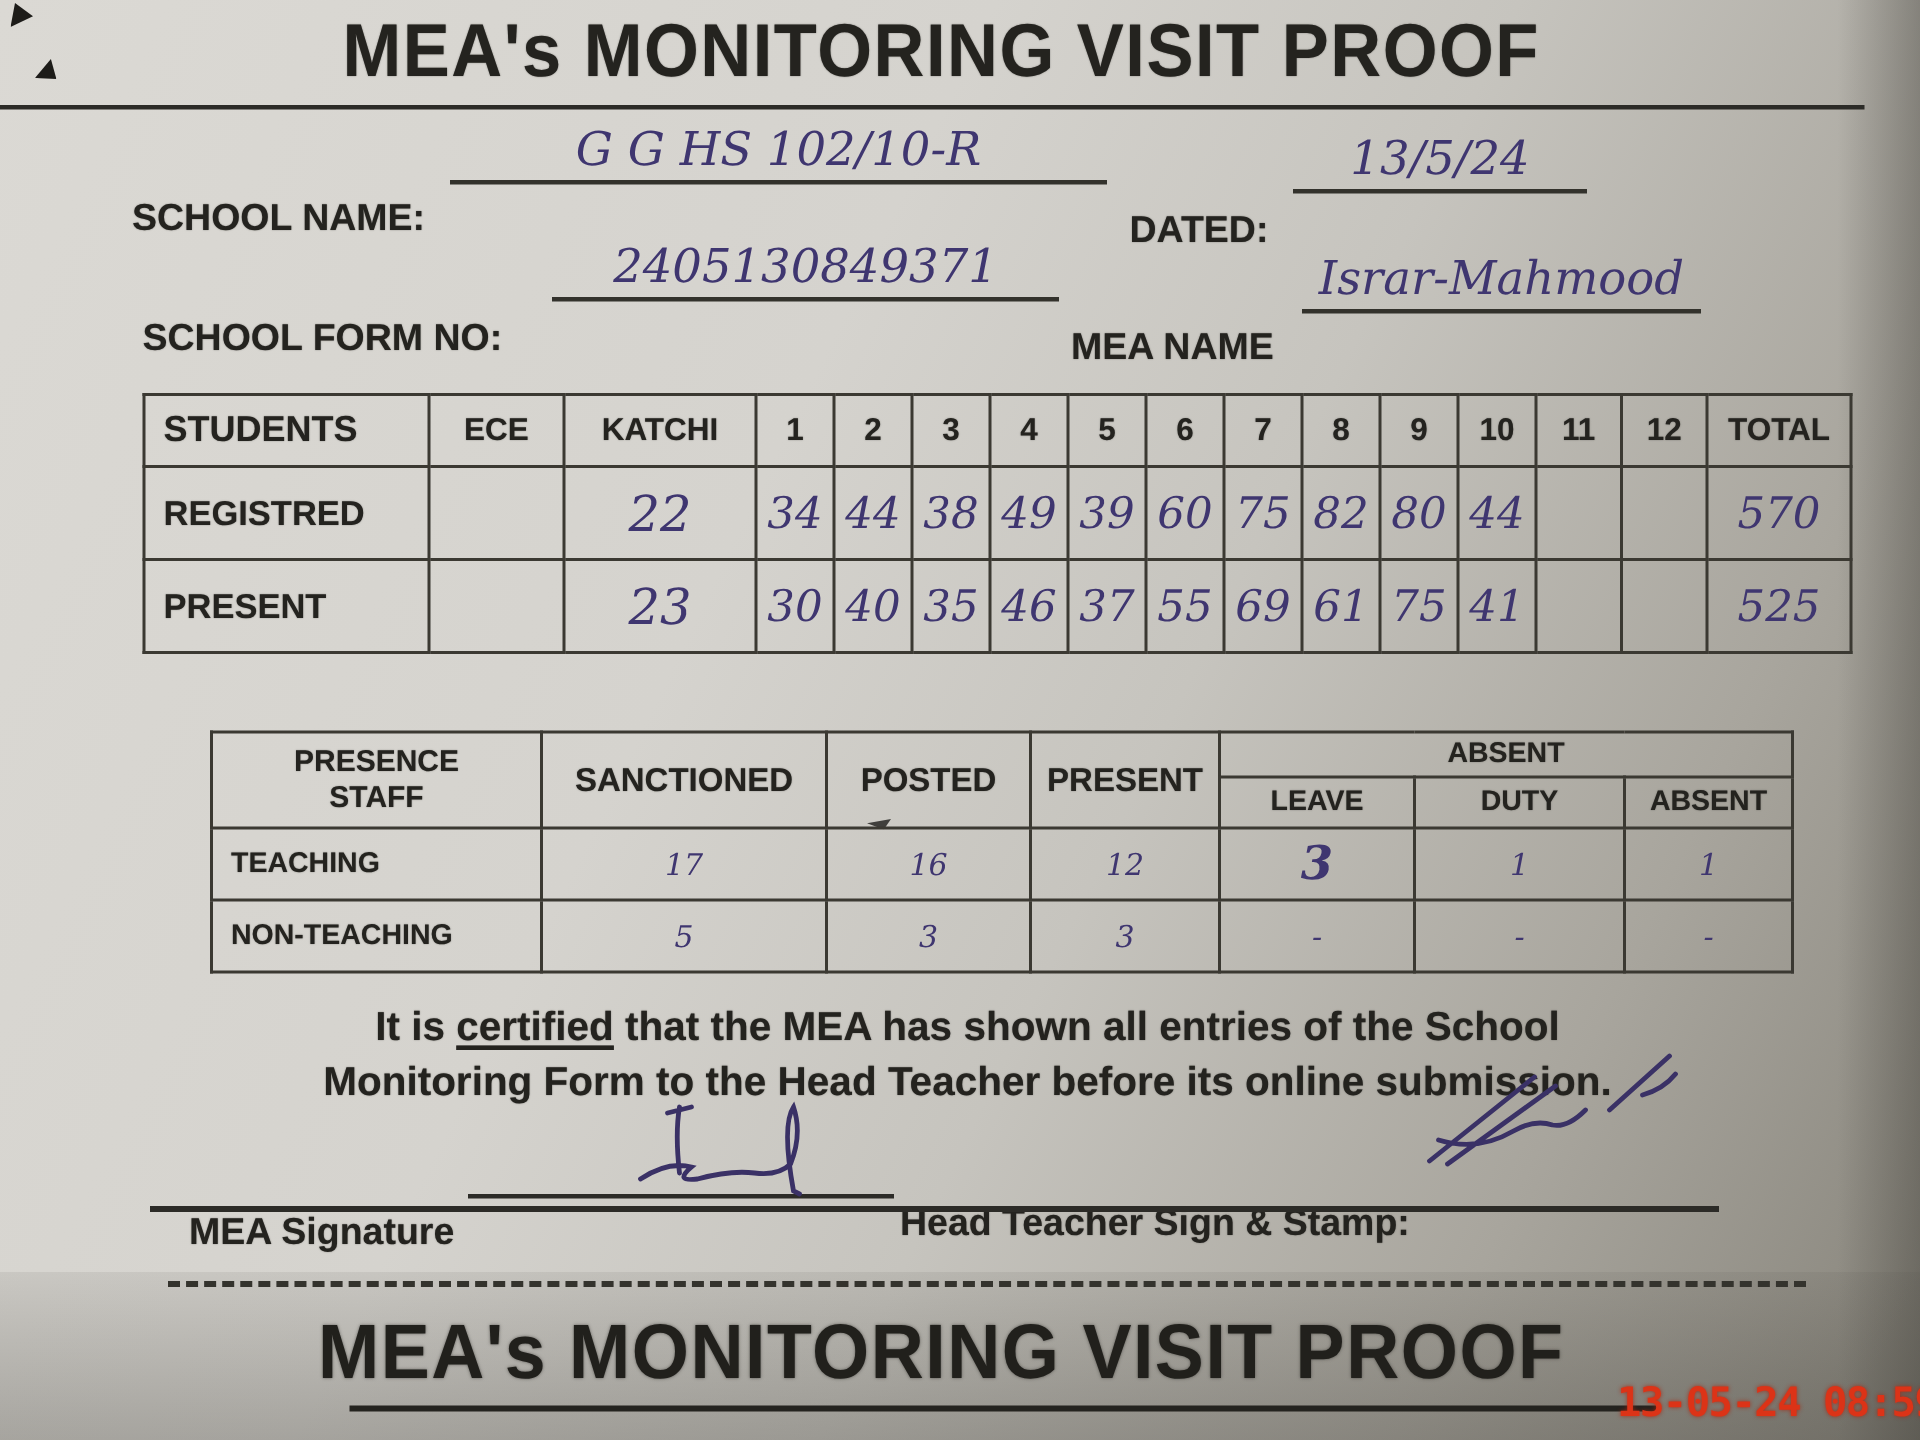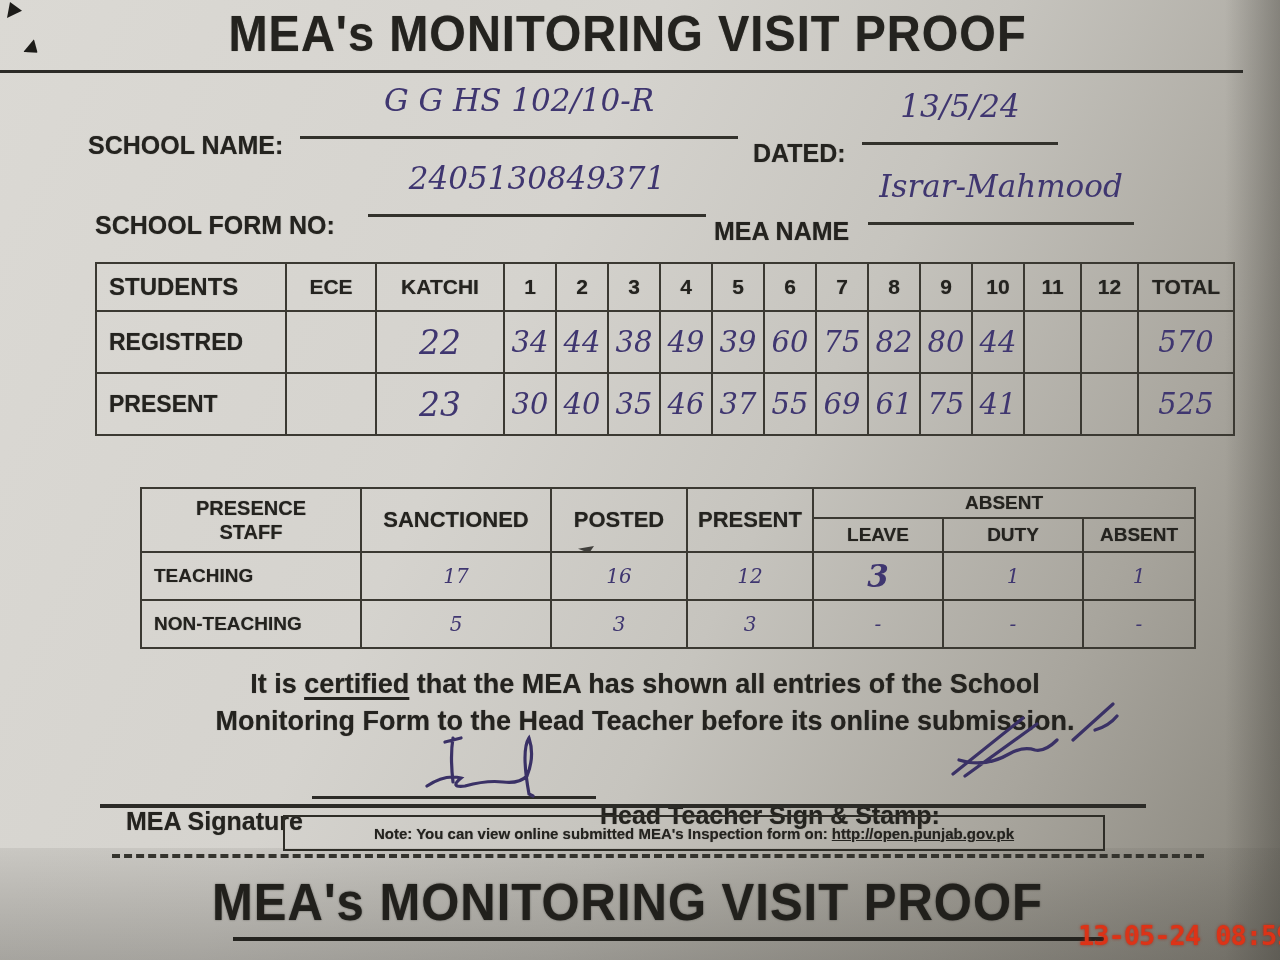--- a/index.html
+++ b/index.html
@@ -13,21 +13,21 @@
     background:linear-gradient(90deg, rgba(60,58,52,0), rgba(60,58,52,0.38)); pointer-events:none; }
   .shade-bottom { position:absolute; left:0; top:848px; width:100%; height:112px;
     background:linear-gradient(180deg, rgba(80,78,72,0.10), rgba(64,62,56,0.32)); pointer-events:none; }
   .printed { color:#24231f; text-shadow:0 0 1px rgba(36,35,31,.55); }
   .title { position:absolute; left:0; width:1255px; text-align:center;
     font-size:47px; font-weight:bold; letter-spacing:1px; transform:scaleY(1.06); }
   .rule { position:absolute; background:#2c2b27; height:3px; }
   .lbl { position:absolute; font-weight:bold; font-size:25px; white-space:nowrap;margin-top:39px; }
   .hw { font-family:"DejaVu Serif", serif; font-style:italic; color:#3f3670; }
   .hw-line { position:absolute; text-align:center; border-bottom:3px solid #33322c;
-    font-size:31px; padding-bottom:18px; white-space:nowrap; }
+    font-size:31px; padding-bottom:2px; white-space:nowrap; }
 
   table { border-collapse:collapse; table-layout:fixed; position:absolute; }
   th, td { border:2.5px solid #3b3932; text-align:center; vertical-align:middle; }
   th { font-size:21px; font-weight:bold; color:#24231f; text-shadow:0 0 1px rgba(36,35,31,.5); }
   .students { left:95px; top:262px; width:1140px; }
   .students thead th { height:48px; }
   .students tbody td, .students tbody th { height:62px; }
   .students .rowlab { text-align:left; padding-left:12px; font-size:23px; }
   .students td.hwv { font-size:29px; border-top-style:solid; }
   .staff { left:140px; top:487px; width:1056px; }
@@ -219,23 +219,19 @@
   <div class="rule" style="left:312px; top:796px; width:284px;"></div>
   <svg class="sig-svg" style="left:415px; top:732px;" width="150" height="68" viewBox="0 0 150 68">
     <path d="M38 6 q -3 18 0 44 M30 10 l 16 -4 M12 54 q 18 -12 34 -8 q -12 10 4 8 q 22 -6 38 -4 q 16 2 24 -6 q 8 -20 2 -38 q -8 12 0 56 l 4 2"></path>
   </svg>
   <div class="lbl printed" style="left:600px; top:762px;">Head Teacher Sign &amp; Stamp:</div>
   <svg class="sig-svg" style="left:945px; top:696px;" width="200" height="86" viewBox="0 0 200 86">
     <path d="M8 78 L78 22 M20 80 L92 28 M14 64 q 26 8 50 -6 q 14 -8 26 -4 q 10 2 22 -10 M128 44 L168 8 M150 34 q 14 -4 22 -14"></path>
   </svg>
   <div class="rule" style="left:100px; top:804px; width:1046px; height:4px;"></div>
 
-  <div class="notebox printed">
-    <span>Note: You can view online submitted MEA's Inspection form on:</span>
-    <span class="link">http://open.punjab.gov.pk</span>
-  </div>
   <div class="cutline"></div>
 
   <div class="btitle">MEA's MONITORING VISIT PROOF</div>
   <div class="rule" style="left:233px; top:937px; width:872px; height:4px; background:#24231f;"></div>
 
   <div class="timestamp">13-05-24  08:59</div>
 </div>
 
 </body></html>

